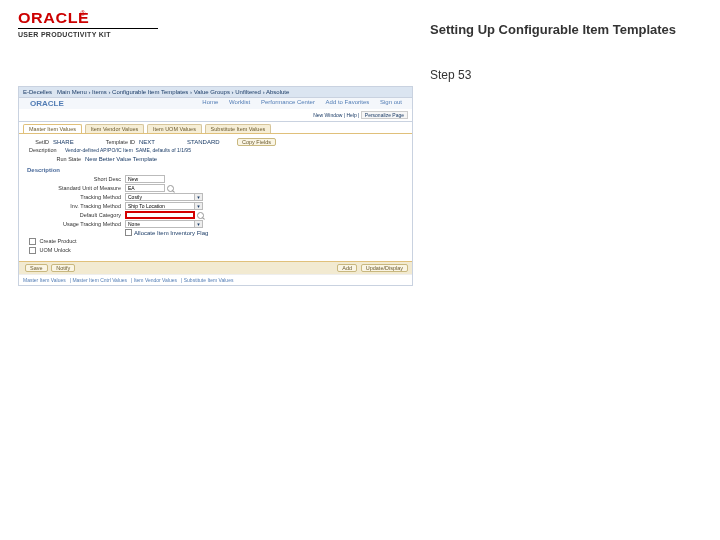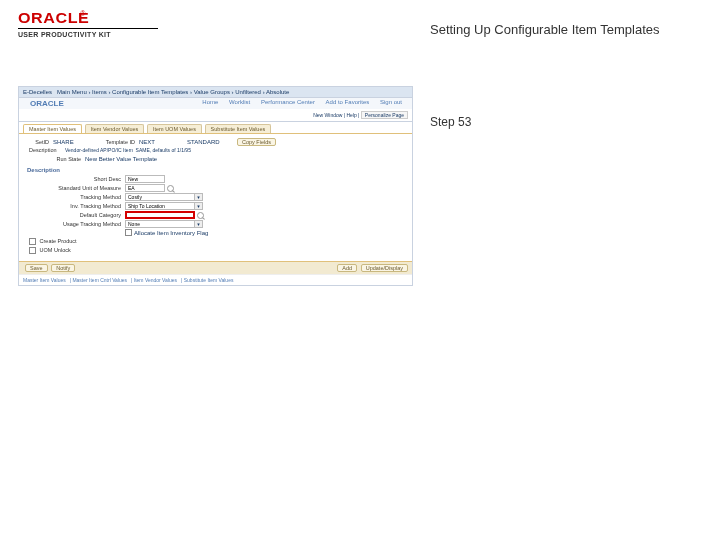--- a/index.html
+++ b/index.html
@@ -151,24 +151,24 @@
     padding:0 4px; font-size:5.5px; color:#6b5a2e; border-radius:2px;
     margin-left:2px;
   }
   .footer-links { font-size:5px; color:#527db5; padding: 2px 4px; background:#fff; border-top:1px solid #eee;}
   .footer-links span { margin-right:4px;}
 
   
   .doc-title {
     font-size: 13px;
     margin-top: 12px;
-    font-weight: normal;
+    font-weight: bold;
   }
   .step-label {
-    margin-top: 78px;
+    margin-top: 31px;
     font-size: 12px;
   }
   .instruction {
     margin-top: 26px;
     font-size: 12px;
   }
 </style>
 </head>
 <body>
 

